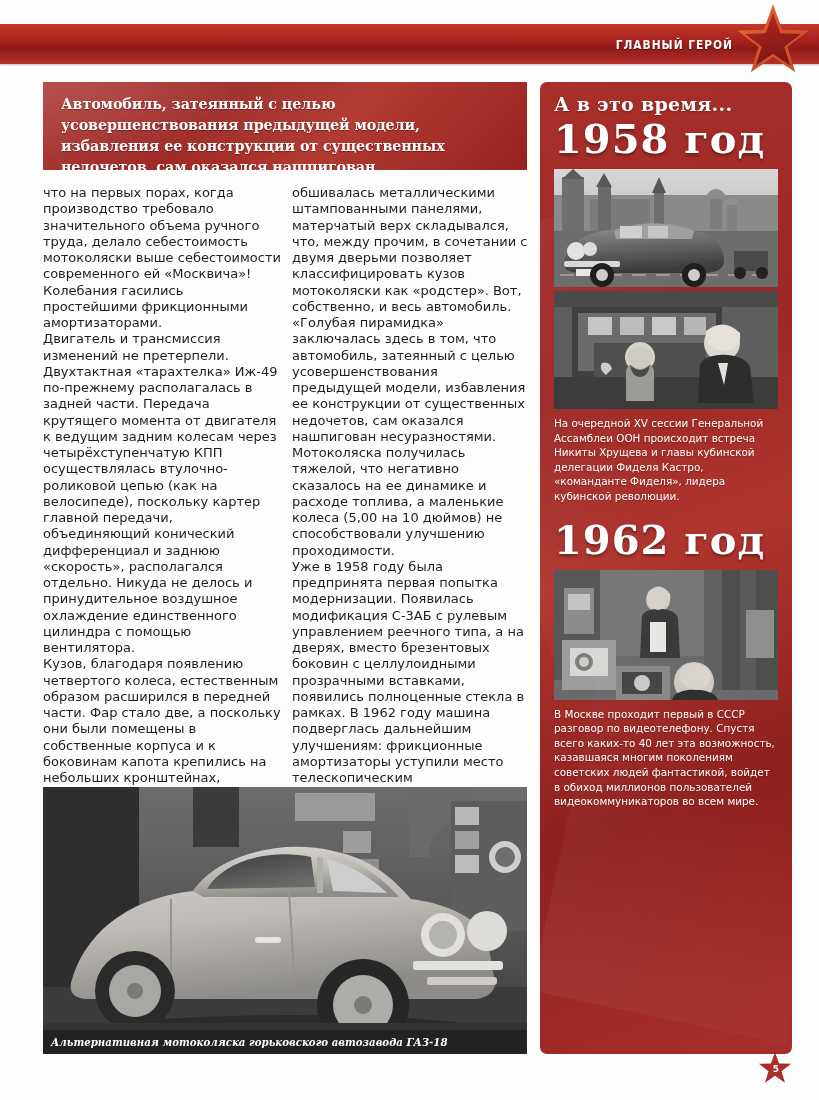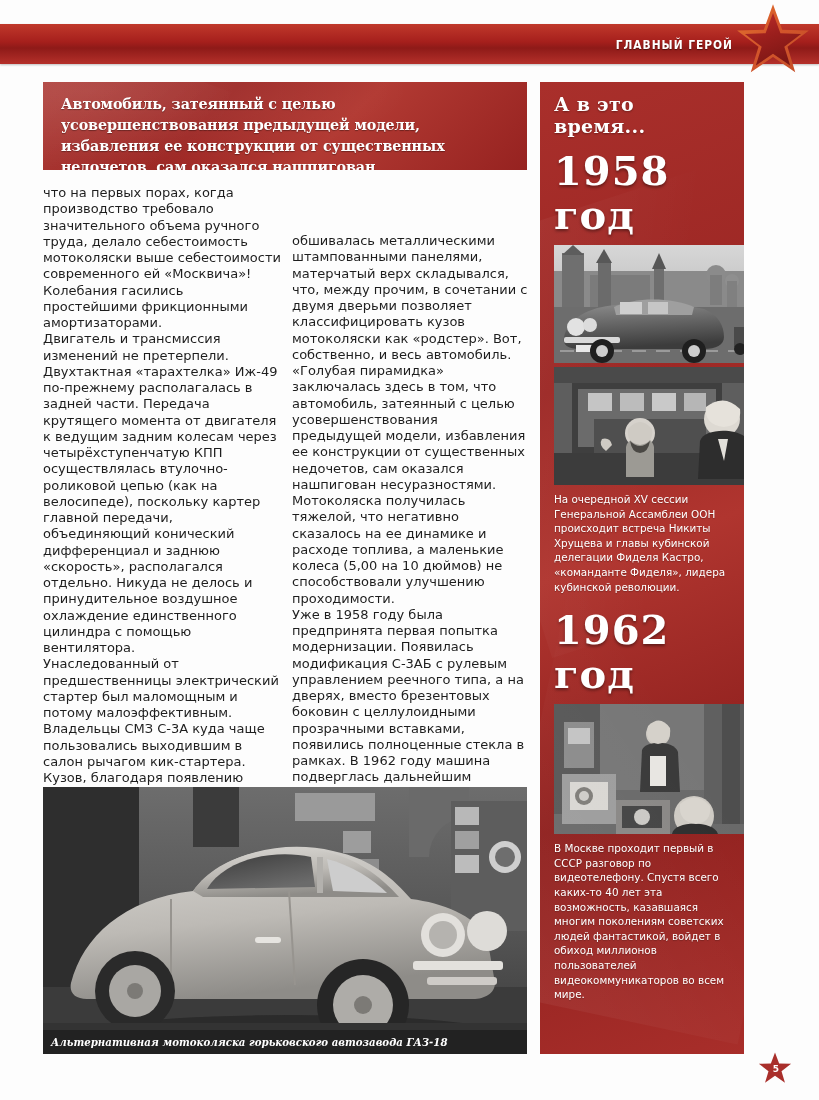--- a/index.html
+++ b/index.html
@@ -88,45 +88,46 @@
     background:rgba(20,20,20,.55);
     display:flex;align-items:center;
   }
   .photo-caption span{
     color:#fff;font-family:"DejaVu Serif", serif;font-style:italic;
     font-weight:bold;font-size:10.2px;padding-left:8px;white-space:nowrap;
   }
 
   
   .sidebar{
-    position:absolute;left:540px;top:82px;width:204px;height:972px;
+    position:absolute;left:540px;top:82px;width:252px;height:972px;
     background:
       linear-gradient(160deg,#a92f2b 0%,#9c2724 30%,#b0352f 48%,#8f201e 72%,#a82e2a 100%);
     overflow:hidden;
+    border-radius:7px;
   }
   .sidebar:before{
     content:"";position:absolute;left:-60px;top:120px;width:300px;height:420px;
     background:linear-gradient(115deg,rgba(255,255,255,.07),rgba(255,255,255,0) 60%);
     transform:rotate(-18deg);
   }
   .sidebar:after{
     content:"";position:absolute;right:-40px;top:520px;width:260px;height:420px;
     background:linear-gradient(45deg,rgba(255,255,255,.06),rgba(255,255,255,0) 65%);
     transform:rotate(12deg);
   }
   .sb-inner{position:relative;padding:0 14px;}
   .sb-kicker{
     color:#fff;font-family:"DejaVu Serif", serif;font-weight:bold;
     font-size:19px;letter-spacing:.3px;margin-top:11px;
     text-shadow:0 1px 2px rgba(0,0,0,.35);
   }
   .sb-year{
     color:#fff;font-family:"DejaVu Serif", serif;font-weight:bold;
     font-size:40px;line-height:44px;letter-spacing:1px;
-    margin:12px 0 8px 0;
+    margin:2px 0 8px 0;
     text-shadow:0 2px 3px rgba(0,0,0,.40);
   }
   .sb-year.second{margin-top:14px;}
   .sb-photo{
     width:224px;height:118px;background:#6a6a6a;overflow:hidden;position:relative;
   }
   .sb-photo.tall{height:130px;}
   .sb-cap{
     color:#fff;font-family:"DejaVu Sans", sans-serif;
     font-size:10.4px;line-height:14.6px;margin:7px 0 0 0;
@@ -172,27 +173,26 @@
   </svg>
 
   <div class="lead">
     <div class="lead-text">Автомобиль, затеянный с целью усовершенствования предыдущей модели, избавления ее конструкции от существенных недочетов, сам оказался нашпигован несуразностями</div>
   </div>
 
   <div class="col col-left">
     <p>
         <span style="display: block;">что на первых порах, когда производство требовало значительного объема ручного труда, делало себестоимость мотоколяски выше себестоимости современного ей «Москвича»! Колебания гасились простейшими фрикционными амортизаторами.</span>
         <span style="display: block;">Двигатель и трансмиссия изменений не претерпели. Двухтактная «тарахтелка» Иж-49 по-прежнему располагалась в задней части. Передача крутящего момента от двигателя к ведущим задним колесам через четырёхступенчатую КПП осуществлялась втулочно-роликовой цепью (как на велосипеде), поскольку картер главной передачи, объединяющий конический дифференциал и заднюю «скорость», располагался отдельно. Никуда не делось и принудительное воздушное охлаждение единственного цилиндра с помощью вентилятора.</span>
-        <span style="display: block;">Унаследованный от предшественницы электрический стартер был маломощным и потому малоэффективным. Владельцы СМЗ С-3А куда чаще пользовались выходившим в салон рычагом кик-стартера.</span>
         <span style="display: block;">Кузов, благодаря появлению четвертого колеса, естественным образом расширился в передней части. Фар стало две, а поскольку они были помещены в собственные корпуса и к боковинам капота крепились на небольших кронштейнах, автомобильчик приобрел наивное и глуповатое «выражение лица». Мест, включая водительское, по-прежнему предусматривалось два. Рама</span>
       </p>
   </div>
   <div class="col col-mid">
     <p>
-        <span style="display: block; margin-top: 48px;">обшивалась металлическими штампованными панелями, матерчатый верх складывался, что, между прочим, в сочетании с двумя дверьми позволяет классифицировать кузов мотоколяски как «родстер». Вот, собственно, и весь автомобиль.</span>
+        <span style="display: block;">обшивалась металлическими штампованными панелями, матерчатый верх складывался, что, между прочим, в сочетании с двумя дверьми позволяет классифицировать кузов мотоколяски как «родстер». Вот, собственно, и весь автомобиль.</span>
         <span style="display: block;">«Голубая пирамидка» заключалась здесь в том, что автомобиль, затеянный с целью усовершенствования предыдущей модели, избавления ее конструкции от существенных недочетов, сам оказался нашпигован несуразностями. Мотоколяска получилась тяжелой, что негативно сказалось на ее динамике и расходе топлива, а маленькие колеса (5,00 на 10 дюймов) не способствовали улучшению проходимости.</span>
         <span style="display: block;">Уже в 1958 году была предпринята первая попытка модернизации. Появилась модификация С-3АБ с рулевым управлением реечного типа, а на дверях, вместо брезентовых боковин с целлулоидными прозрачными вставками, появились полноценные стекла в рамках. В 1962 году машина подверглась дальнейшим улучшениям: фрикционные амортизаторы уступили место телескопическим гидравлическим; появились резиновые втулки полуосей и более совершенный глушитель. Такая мотоколяска получила индекс СМЗ С-3АМ и в дальнейшем выпускалась без изменений, так как с 1965 года на заводе и в НАМИ начали работу над «инвалидкой» третьего поколения     СМЗ С-3Д, которая казалась более перспективной.</span>
       </p>
   </div>
 
   <div class="photo-main">
     <svg class="ph" viewBox="0 0 484 267" preserveAspectRatio="none">
       <defs>
         <linearGradient id="bgWall" x1="0" y1="0" x2="0" y2="1">
           <stop offset="0%" stop-color="#6d6d6d"></stop>

